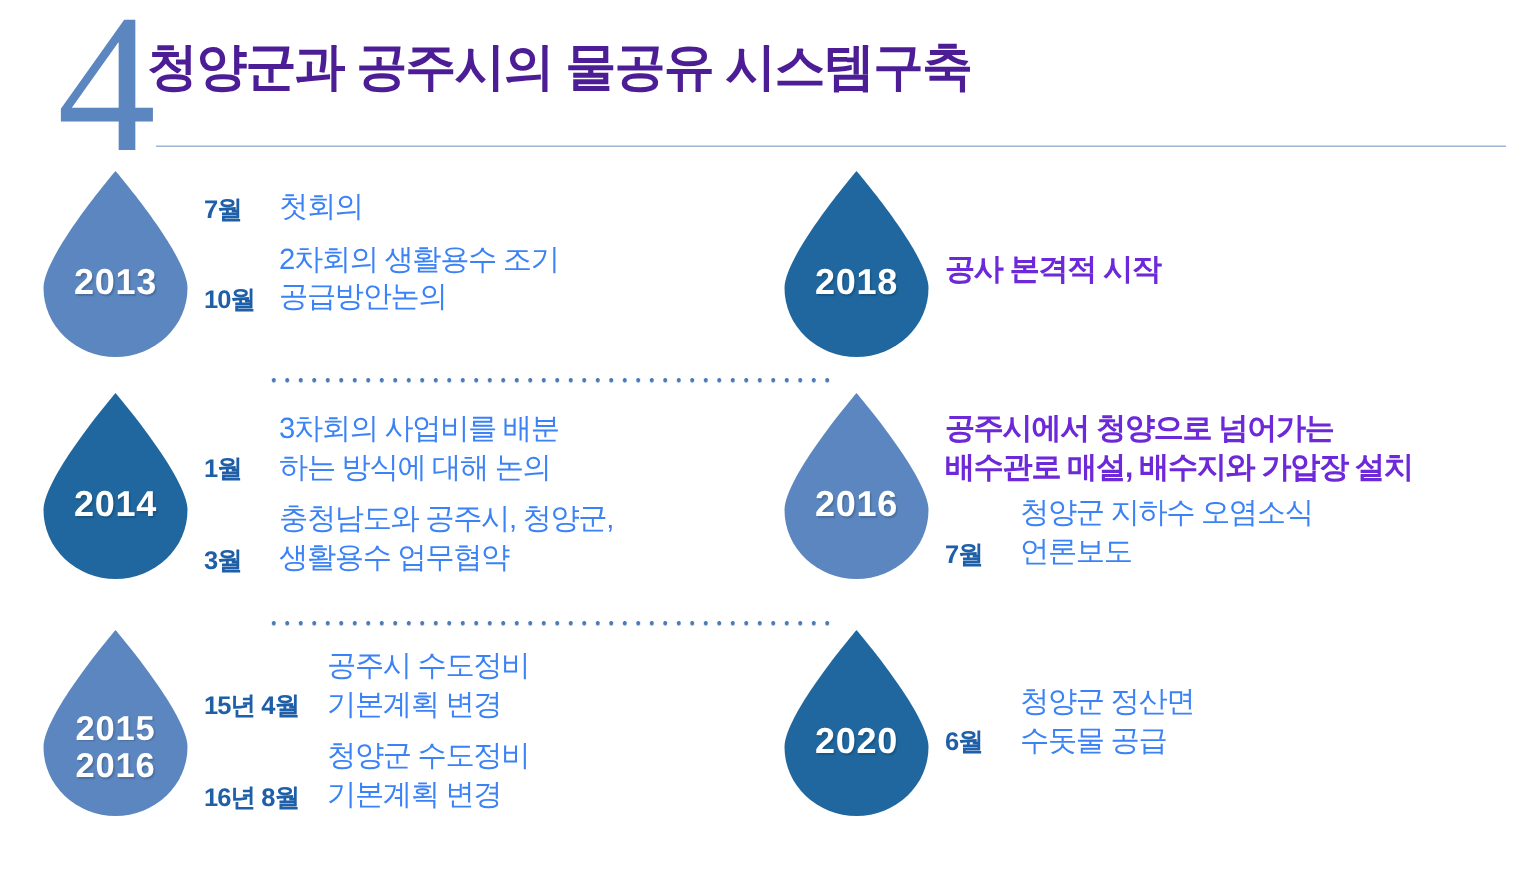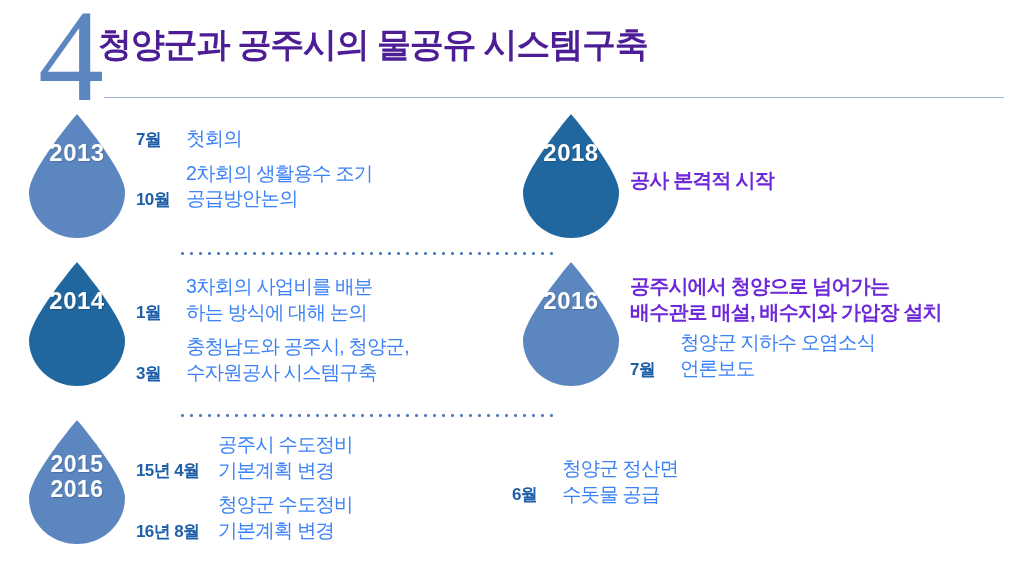--- a/index.html
+++ b/index.html
@@ -97,20 +97,21 @@
   }
   .drop-label {
     position: absolute;
     left: 0;
     top: 0;
     width: 104px;
     height: 126px;
     display: flex;
     flex-direction: column;
     align-items: center;
+    justify-content: center;
     padding-top: 28px;
     box-sizing: border-box;
     color: #ffffff;
     font-size: 24px;
     font-weight: 700;
     letter-spacing: 0.5px;
     line-height: 1.08;
     text-shadow: 1px 1px 1px rgba(0,0,0,0.18);
     pointer-events: none;
   }
@@ -224,21 +225,21 @@
       </div>
       <div class="entries pad-sm">
         <div class="entry">
           <span class="entry-month">1월</span>
           <span class="entry-text">3차회의 사업비를 배분
 하는 방식에 대해 논의</span>
         </div>
         <div class="entry">
           <span class="entry-month">3월</span>
           <span class="entry-text">충청남도와 공주시, 청양군,
-수자원공사 시스템구축</span>
+생활용수 업무협약</span>
         </div>
       </div>
     </div>
 
     <div class="row row-3">
       <div class="drop-wrap">
         <div class="drop">
           <svg viewBox="0 0 104 126" xmlns="http://www.w3.org/2000/svg">
             <path d="M52 2 C52 2 100 58 100 80 A48 46 0 0 1 4 80 C4 58 52 2 52 2 Z" fill="#5b86bf"></path>
           </svg>
@@ -300,20 +301,30 @@
 배수관로 매설, 배수지와 가압장 설치</div>
         <div class="entry">
           <span class="entry-month">7월</span>
           <span class="entry-text">청양군 지하수 오염소식
 언론보도</span>
         </div>
       </div>
     </div>
 
     <div class="row row-3">
+      <div class="drop-wrap">
+        <div class="drop">
+          <svg viewBox="0 0 104 126" xmlns="http://www.w3.org/2000/svg">
+            <path d="M52 2 C52 2 100 58 100 80 A48 46 0 0 1 4 80 C4 58 52 2 52 2 Z" fill="#1f679e"></path>
+          </svg>
+          <div class="drop-label">
+            <span>2020</span>
+          </div>
+        </div>
+      </div>
       <div class="entries pad-lg">
         <div class="entry">
           <span class="entry-month">6월</span>
           <span class="entry-text">청양군 정산면
 수돗물 공급</span>
         </div>
       </div>
     </div>
 
   </div>

